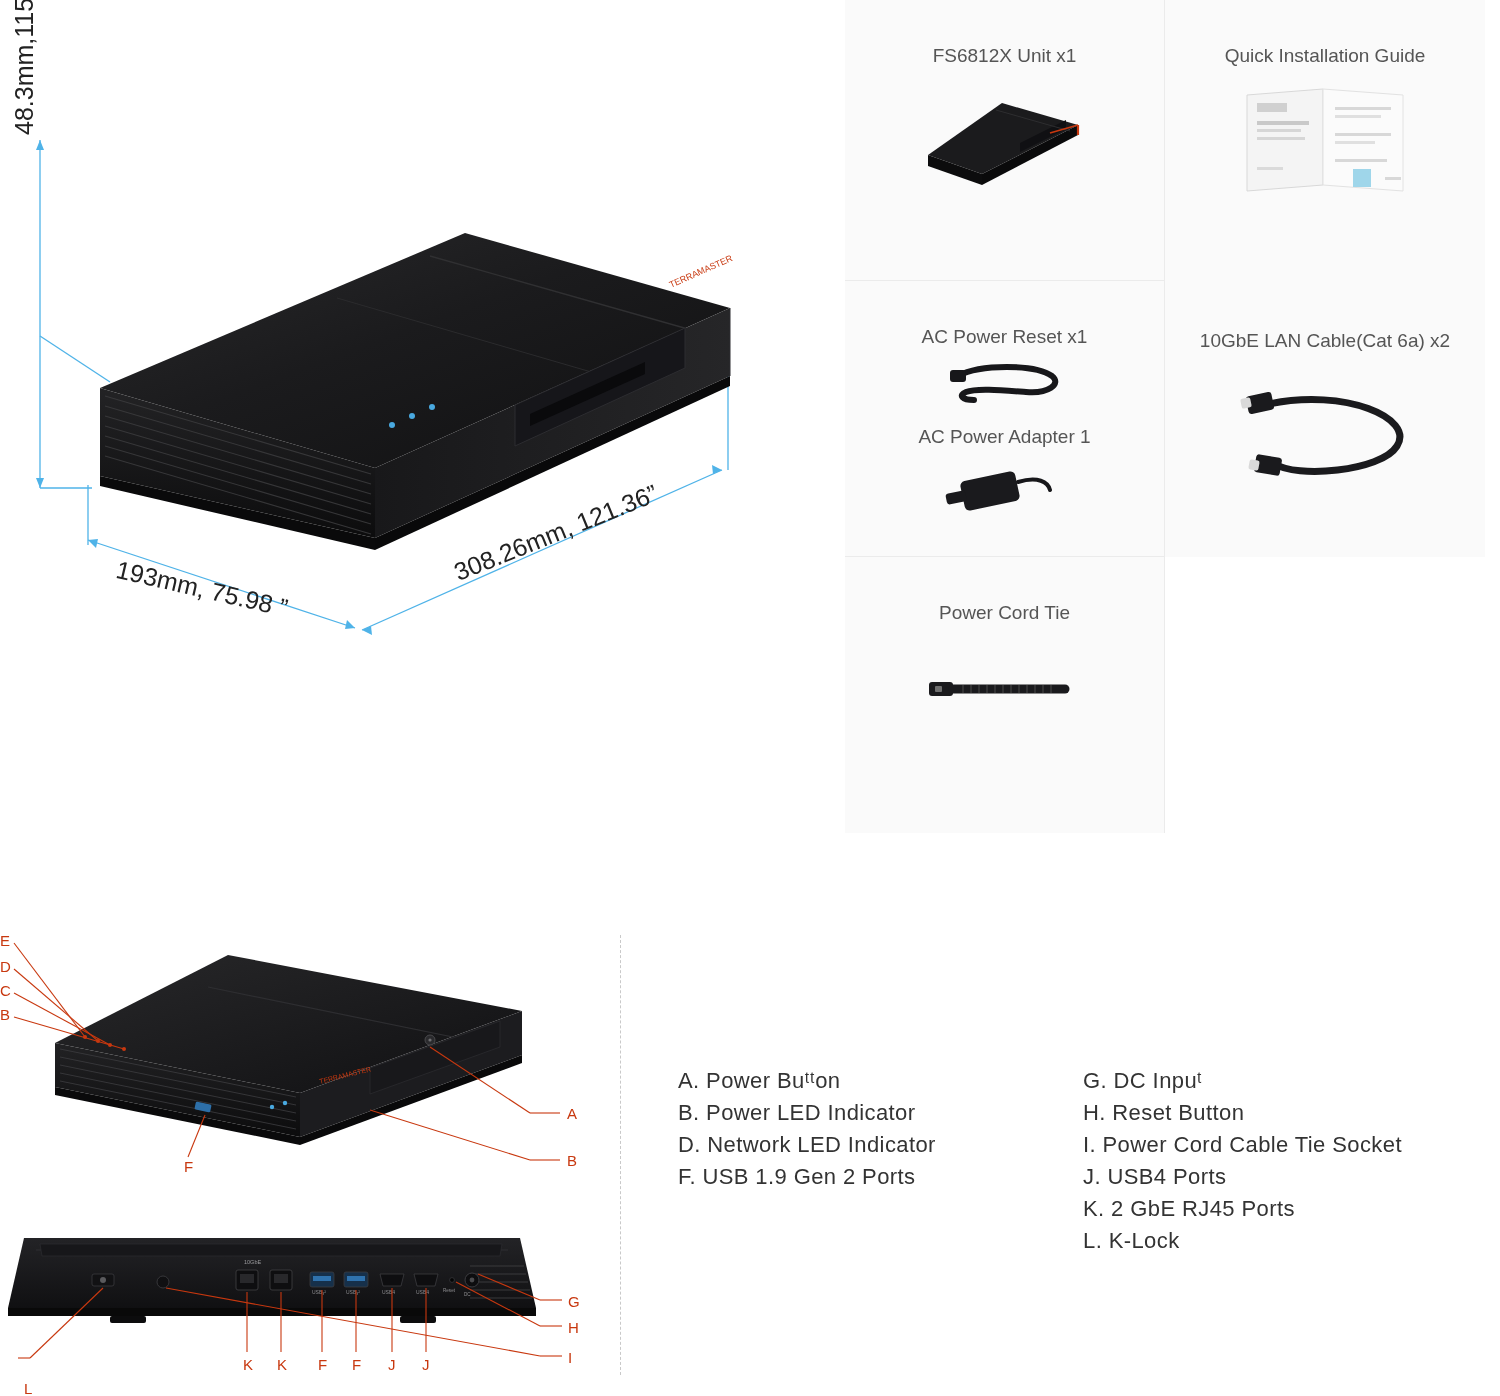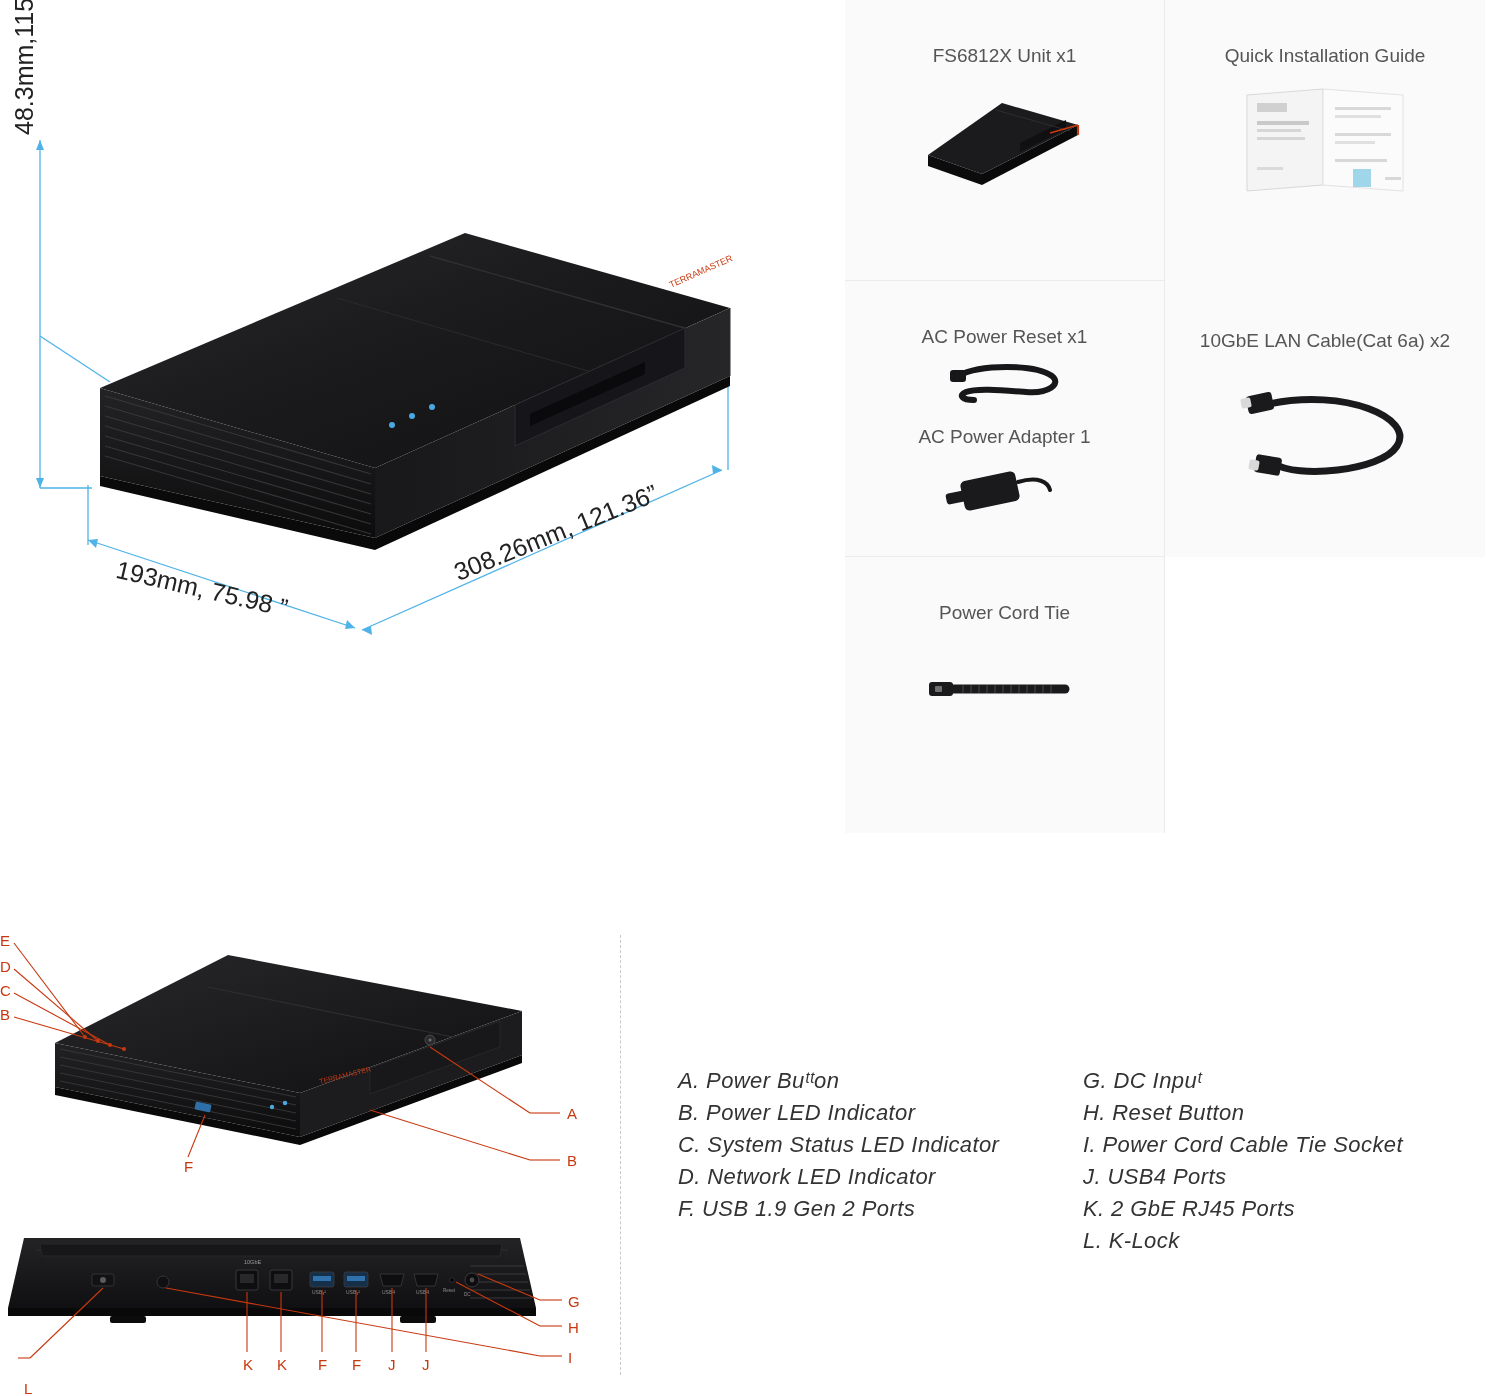--- a/index.html
+++ b/index.html
@@ -78,21 +78,20 @@
   .legend {
     position:absolute; left:678px; top:1068px; width:810px;
     display:flex; gap:30px;
   }
   .legend-col { display:flex; flex-direction:column; gap:6px; }
   .legend-col.left { width:375px; }
   .legend-item {
     font-size:22px; color:#333; white-space:nowrap;
     font-family:"Liberation Sans", sans-serif;
     letter-spacing:0.4px;
-    font-style:italic;
   }
 </style>
 </head>
 <body>
 
 <div class="stage">
 
   <div class="dim-area">
 
     <svg width="800" height="700" style="position:absolute;left:0;top:0">
@@ -445,21 +444,20 @@
     <span class="callout-letter" style="left:568px; top:419px;">H</span>
     <span class="callout-letter" style="left:568px; top:449px;">I</span>
   </div>
 
   <div class="divider-dashed"></div>
 
   <div class="legend">
     <div class="legend-col left">
       <div class="legend-item">A. Power Buᵗᵗon</div>
       <div class="legend-item">B. Power LED Indicator</div>
-      <div class="legend-item">C. System Status LED Indicator</div>
       <div class="legend-item">D. Network LED Indicator</div>
       <div class="legend-item">F. USB 1.9 Gen 2 Ports</div>
     </div>
     <div class="legend-col right">
       <div class="legend-item">G. DC Inpuᵗ</div>
       <div class="legend-item">H. Reset Button</div>
       <div class="legend-item"> I. Power Cord Cable Tie Socket</div>
       <div class="legend-item">J. USB4 Ports</div>
       <div class="legend-item">K. 2 GbE RJ45 Ports</div>
       <div class="legend-item">L. K-Lock</div>

